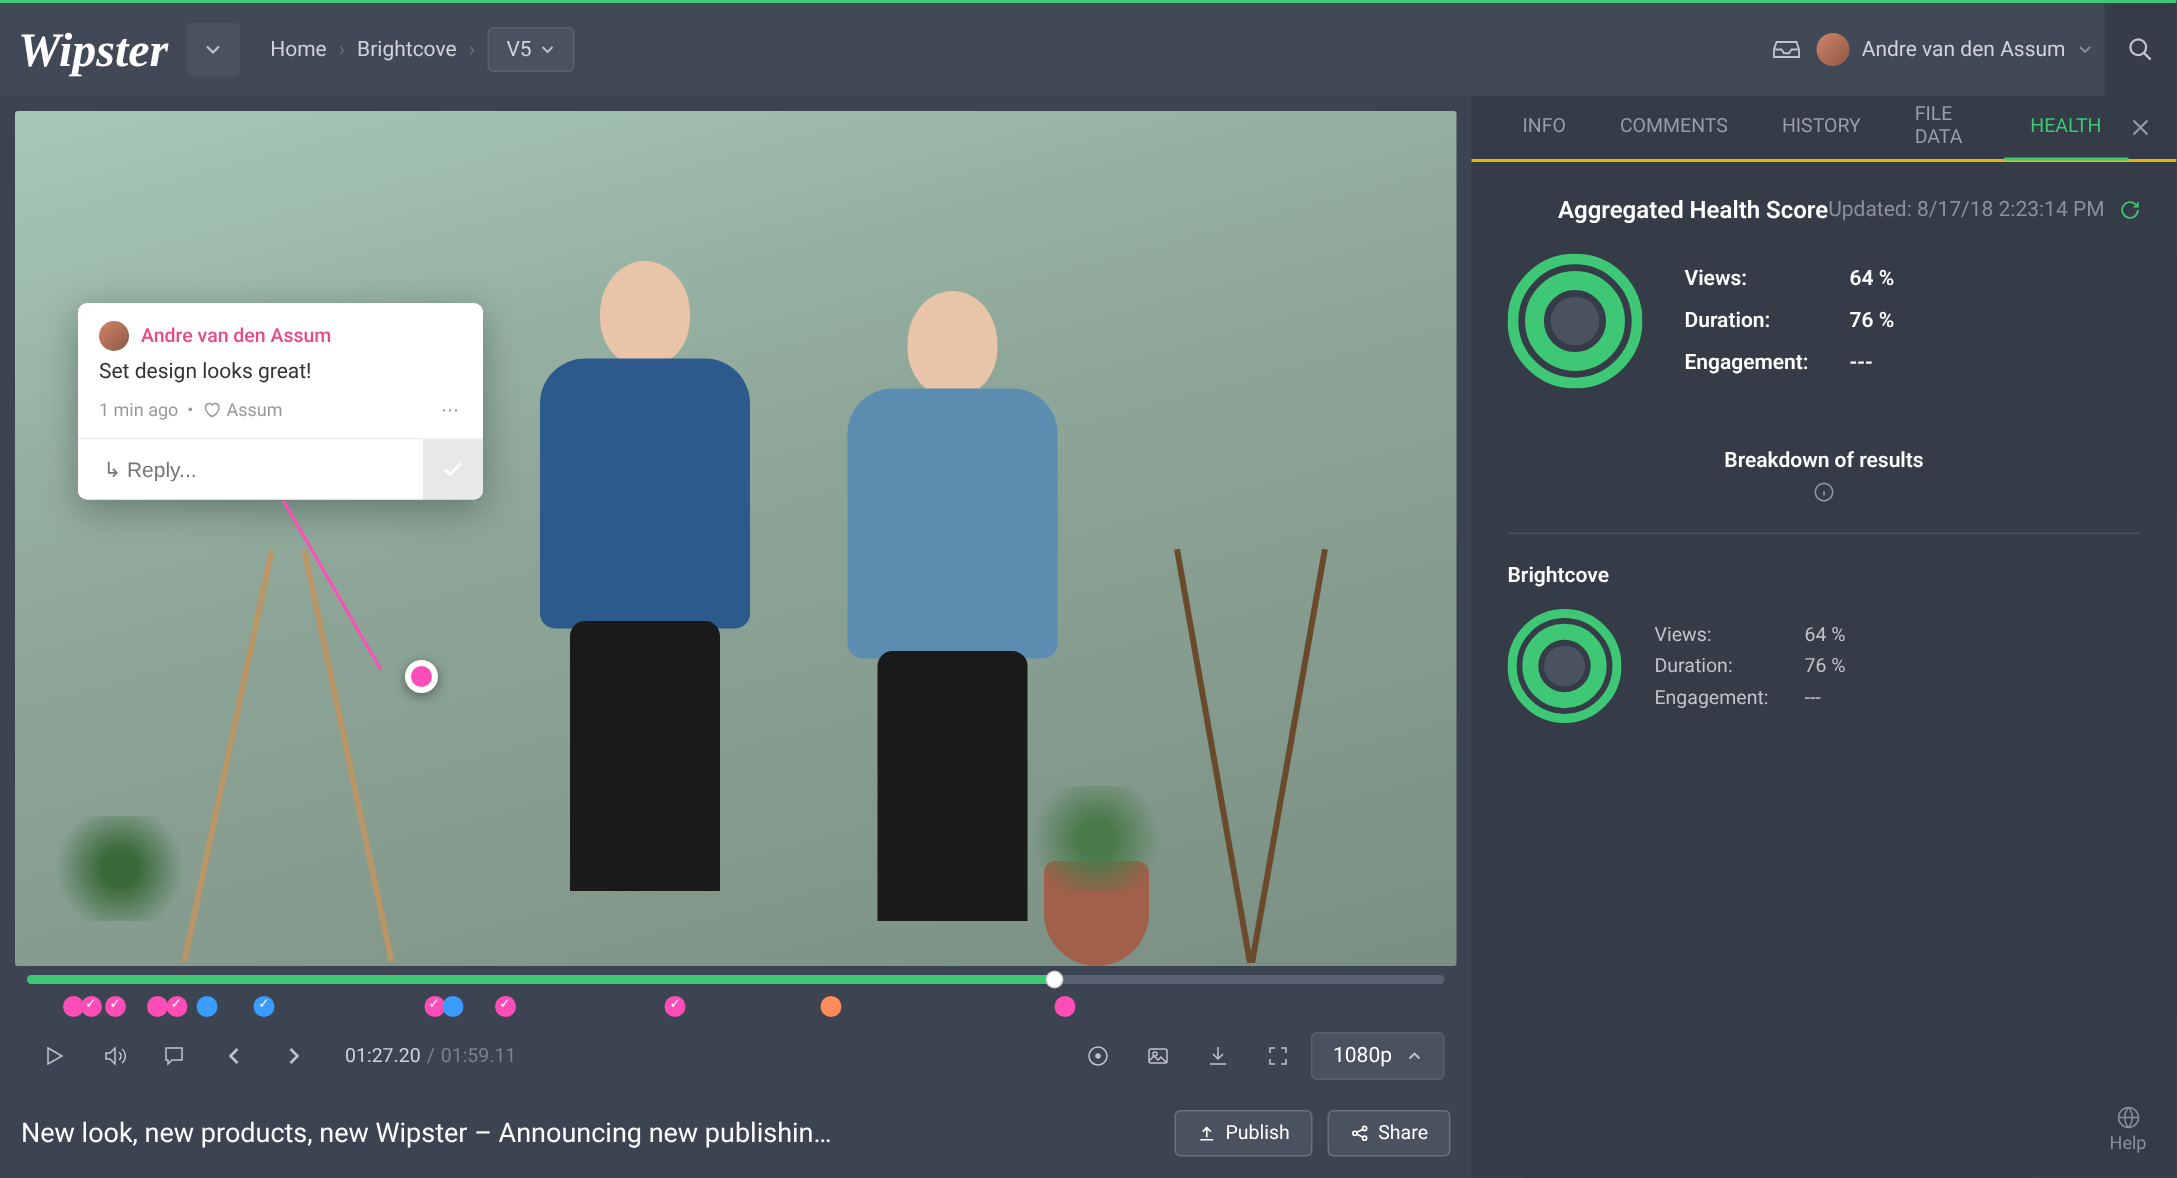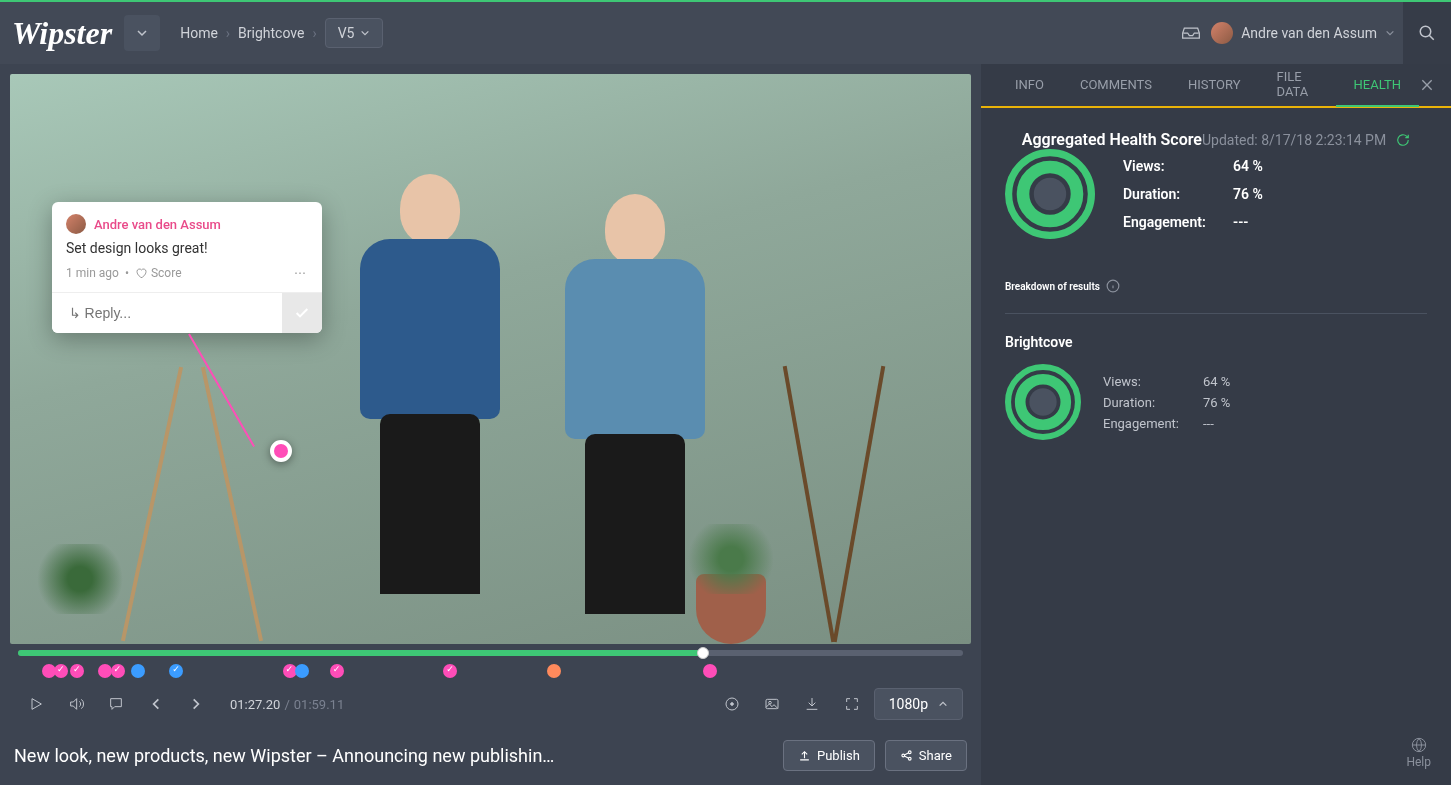--- a/index.html
+++ b/index.html
@@ -23,33 +23,33 @@
     .main { display: flex; height: calc(100% - 64px); }
     .left-panel { flex: 1; display: flex; flex-direction: column; padding: 10px; }
     .right-panel { width: 470px; background: #353b47; position: relative; }
     
     .tabs { display: flex; align-items: center; height: 44px; padding: 0 16px; border-bottom: 2px solid #eab308; }
     .tab { padding: 0 18px; height: 44px; display: flex; align-items: center; font-size: 13px; color: #989ea9; cursor: pointer; border-bottom: 2px solid transparent; }
     .tab.active { color: #3ec775; border-bottom-color: #3ec775; }
     .tab-close { margin-left: auto; cursor: pointer; color: #989ea9; }
     
     .panel-content { padding: 22px 24px; }
-    .panel-header { display: flex; align-items: center; justify-content: center; }
+    .panel-header { display: flex; align-items: center; justify-content: flex-end; margin-bottom: 20px; }
     .panel-title { font-size: 16px; font-weight: 600; }
     .panel-updated { font-size: 14px; color: #8a909c; }
     .refresh-icon { color: #3ec775; cursor: pointer; margin-left: 10px; }
     
     .score-row { display: flex; align-items: center; gap: 28px; margin-bottom: 40px; }
     .donut-large { width: 90px; height: 90px; }
     .score-stats { display: flex; flex-direction: column; gap: 12px; flex:1;}
     .stat-row { display: flex; }
     .stat-label { width: 110px; font-size: 14px; font-weight: 600; }
     .stat-value { font-size: 14px; font-weight: 600; }
     
-    .breakdown-title { font-size: 10px; font-weight: 600; margin-bottom: 8px; display: flex; align-items: center; gap: 6px; padding-bottom:12px; }
+    .breakdown-title { font-size: 14px; font-weight: 600; margin-bottom: 8px; display: flex; align-items: center; gap: 6px; padding-bottom:12px;flex-direction:column; }
     hr.sep { border: none; border-top: 1px solid #4a5260; margin-bottom: 20px; }
     .provider-title { font-size: 14px; font-weight: 600; margin-bottom: 14px; }
     .provider-row { display: flex; align-items: center; gap: 22px; }
     .donut-small { width: 76px; height: 76px; }
     .provider-stats { display: flex; flex-direction: column; gap: 6px; flex:1;}
     .pstat-row { display: flex;  font-size: 13px; color: #c0c4cc; }
     .pstat-label { width:100px; }
     
     .help-section { position: absolute; bottom: 16px; right: 20px; text-align: center; color: #8a909c; font-size: 12px; cursor: pointer; }
     
@@ -183,21 +183,21 @@
           <span class="comment-author">Andre van den Assum</span>
         </div>
         <div class="comment-body">Set design looks great!</div>
         <div class="comment-meta">
           <span>1 min ago</span>
           <span>•</span>
           <span style="cursor:pointer; display:flex; align-items:center; gap:4px;">
             <svg width="12" height="12" viewBox="0 0 24 24" fill="none" stroke="#999" stroke-width="2">
                 <path d="M12 21s-8-5-8-12a5 5 0 0 1 9-3 5 5 0 0 1 9 3c0 7-8 12-8 12z"></path>
               </svg>
-            <span>Score</span>
+            <span>Assum</span>
           </span>
           <span class="comment-dots">⋯</span>
         </div>
         <div class="reply-row">
           <input class="reply-input" placeholder="↳ Reply..." style="">
           <div class="reply-submit">
             <svg width="16" height="16" viewBox="0 0 24 24" fill="none" stroke="#fff" stroke-width="3">
                 <path d="M4 12l5 5L20 6"></path>
               </svg>
           </div>

